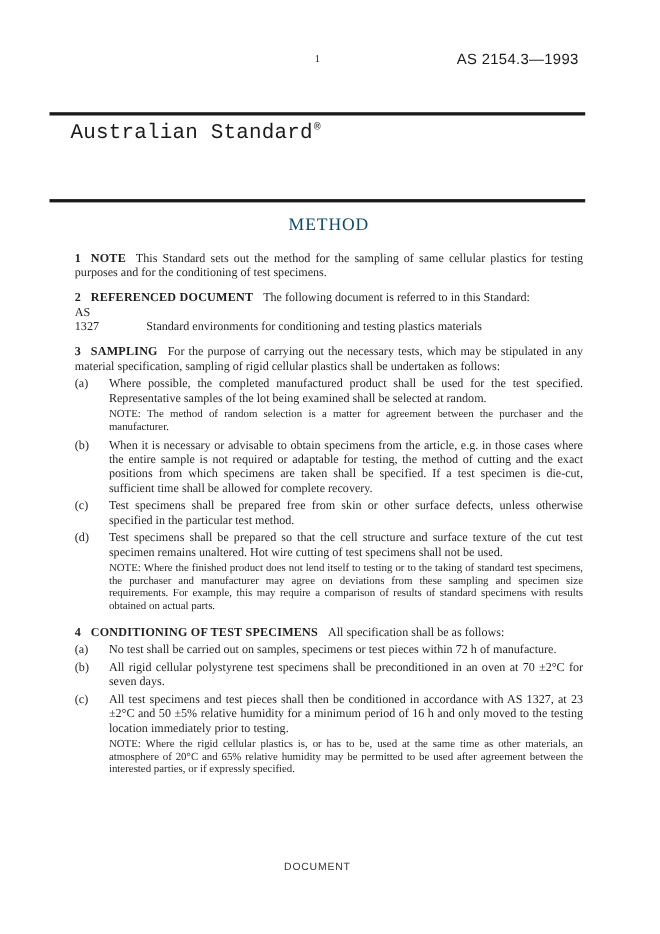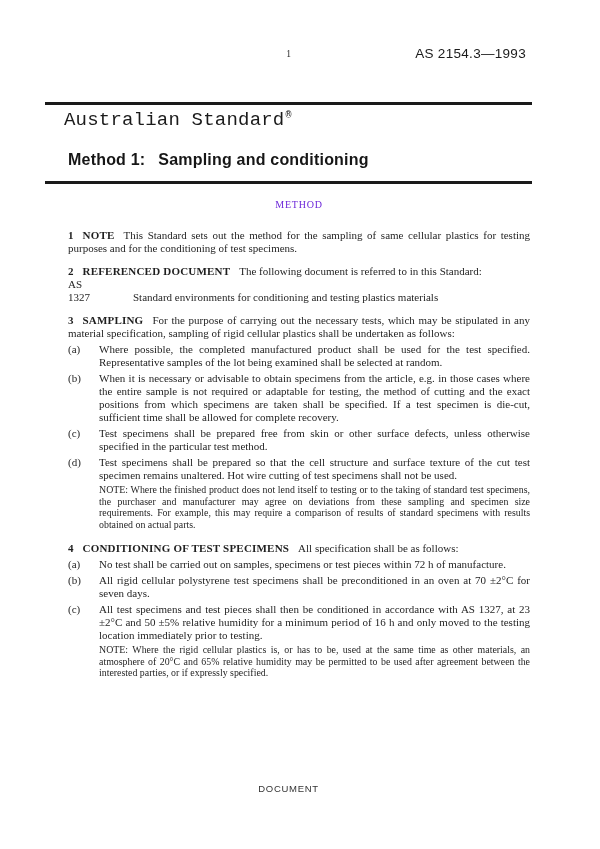--- a/index.html
+++ b/index.html
@@ -59,24 +59,24 @@
   
   .content {
     position: absolute; top: 198px; left: 45px; width: 487px;
     padding-left: 23px; padding-right: 2px;
     box-sizing: border-box;
     font-size: 11px; line-height: 13px;
     color: #1f1f1f;
   }
   .method-heading {
     text-align: center;
-    font-size: 10px; letter-spacing: 0.8px;
+    font-size: 16px; letter-spacing: 0.8px;
     margin: 0 0 17px 0;
     line-height: 14px;
-    color: #6d28d9;
+    color: #0c4a6e;
   }
   p.sec {
     margin: 10px 0 0 0;
     text-align: justify;
   }
   p.sec:first-of-type { margin-top: 0; }
   .sn { font-weight: bold; margin-right: 9px; }
   .st { font-weight: bold; margin-right: 9px; letter-spacing: 0.2px; }
   
   .ref-block { margin: 0; }
@@ -118,21 +118,20 @@
 
   <div class="page-head">
     <span class="page-num">1</span>
     <span class="doc-ref">AS 2154.3—1993</span>
   </div>
 
   <div class="masthead"><span>Australian Standard</span><sup>®</sup></div>
 
   <div class="rule rule-top"></div>
 
-  <h2 class="doc-subtitle"><span class="sub-prefix">Method 1:</span><span>Sampling and conditioning</span></h2>
 
   <div class="rule rule-bottom"></div>
 
   <div class="content">
 
     <div class="method-heading">METHOD</div>
 
     <p class="sec"><span class="sn">1</span><span class="st">NOTE</span><span>This Standard sets out the method for the sampling of same cellular plastics for testing purposes and for the conditioning of test specimens.</span></p>
 
     <p class="sec"><span class="sn">2</span><span class="st">REFERENCED DOCUMENT</span><span>The following document is referred to in this Standard:</span></p>
@@ -143,20 +142,21 @@
         <span class="ref-title">Standard environments for conditioning and testing plastics materials</span>
       </div>
     </div>
 
     <p class="sec" style="margin-top:10px"><span class="sn">3</span><span class="st">SAMPLING</span><span>For the purpose of carrying out the necessary tests, which may be stipulated in any material specification, sampling of rigid cellular plastics shall be undertaken as follows:</span></p>
 
     <div class="item">
       <span class="item-label">(a)</span>
       <div class="item-body">
         <p class="item-text">Where possible, the completed manufactured product shall be used for the test specified. Representative samples of the lot being examined shall be selected at random.</p>
+        <p class="note">NOTE:  The method of random selection is a matter for agreement between the purchaser and the manufacturer.</p>
       </div>
     </div>
 
     <div class="item">
       <span class="item-label">(b)</span>
       <div class="item-body">
         <p class="item-text">When it is necessary or advisable to obtain specimens from the article, e.g. in those cases where the entire sample is not required or adaptable for testing, the method of cutting and the exact positions from which specimens are taken shall be specified. If a test specimen is die-cut, sufficient time shall be allowed for complete recovery.</p>
       </div>
     </div>
 

